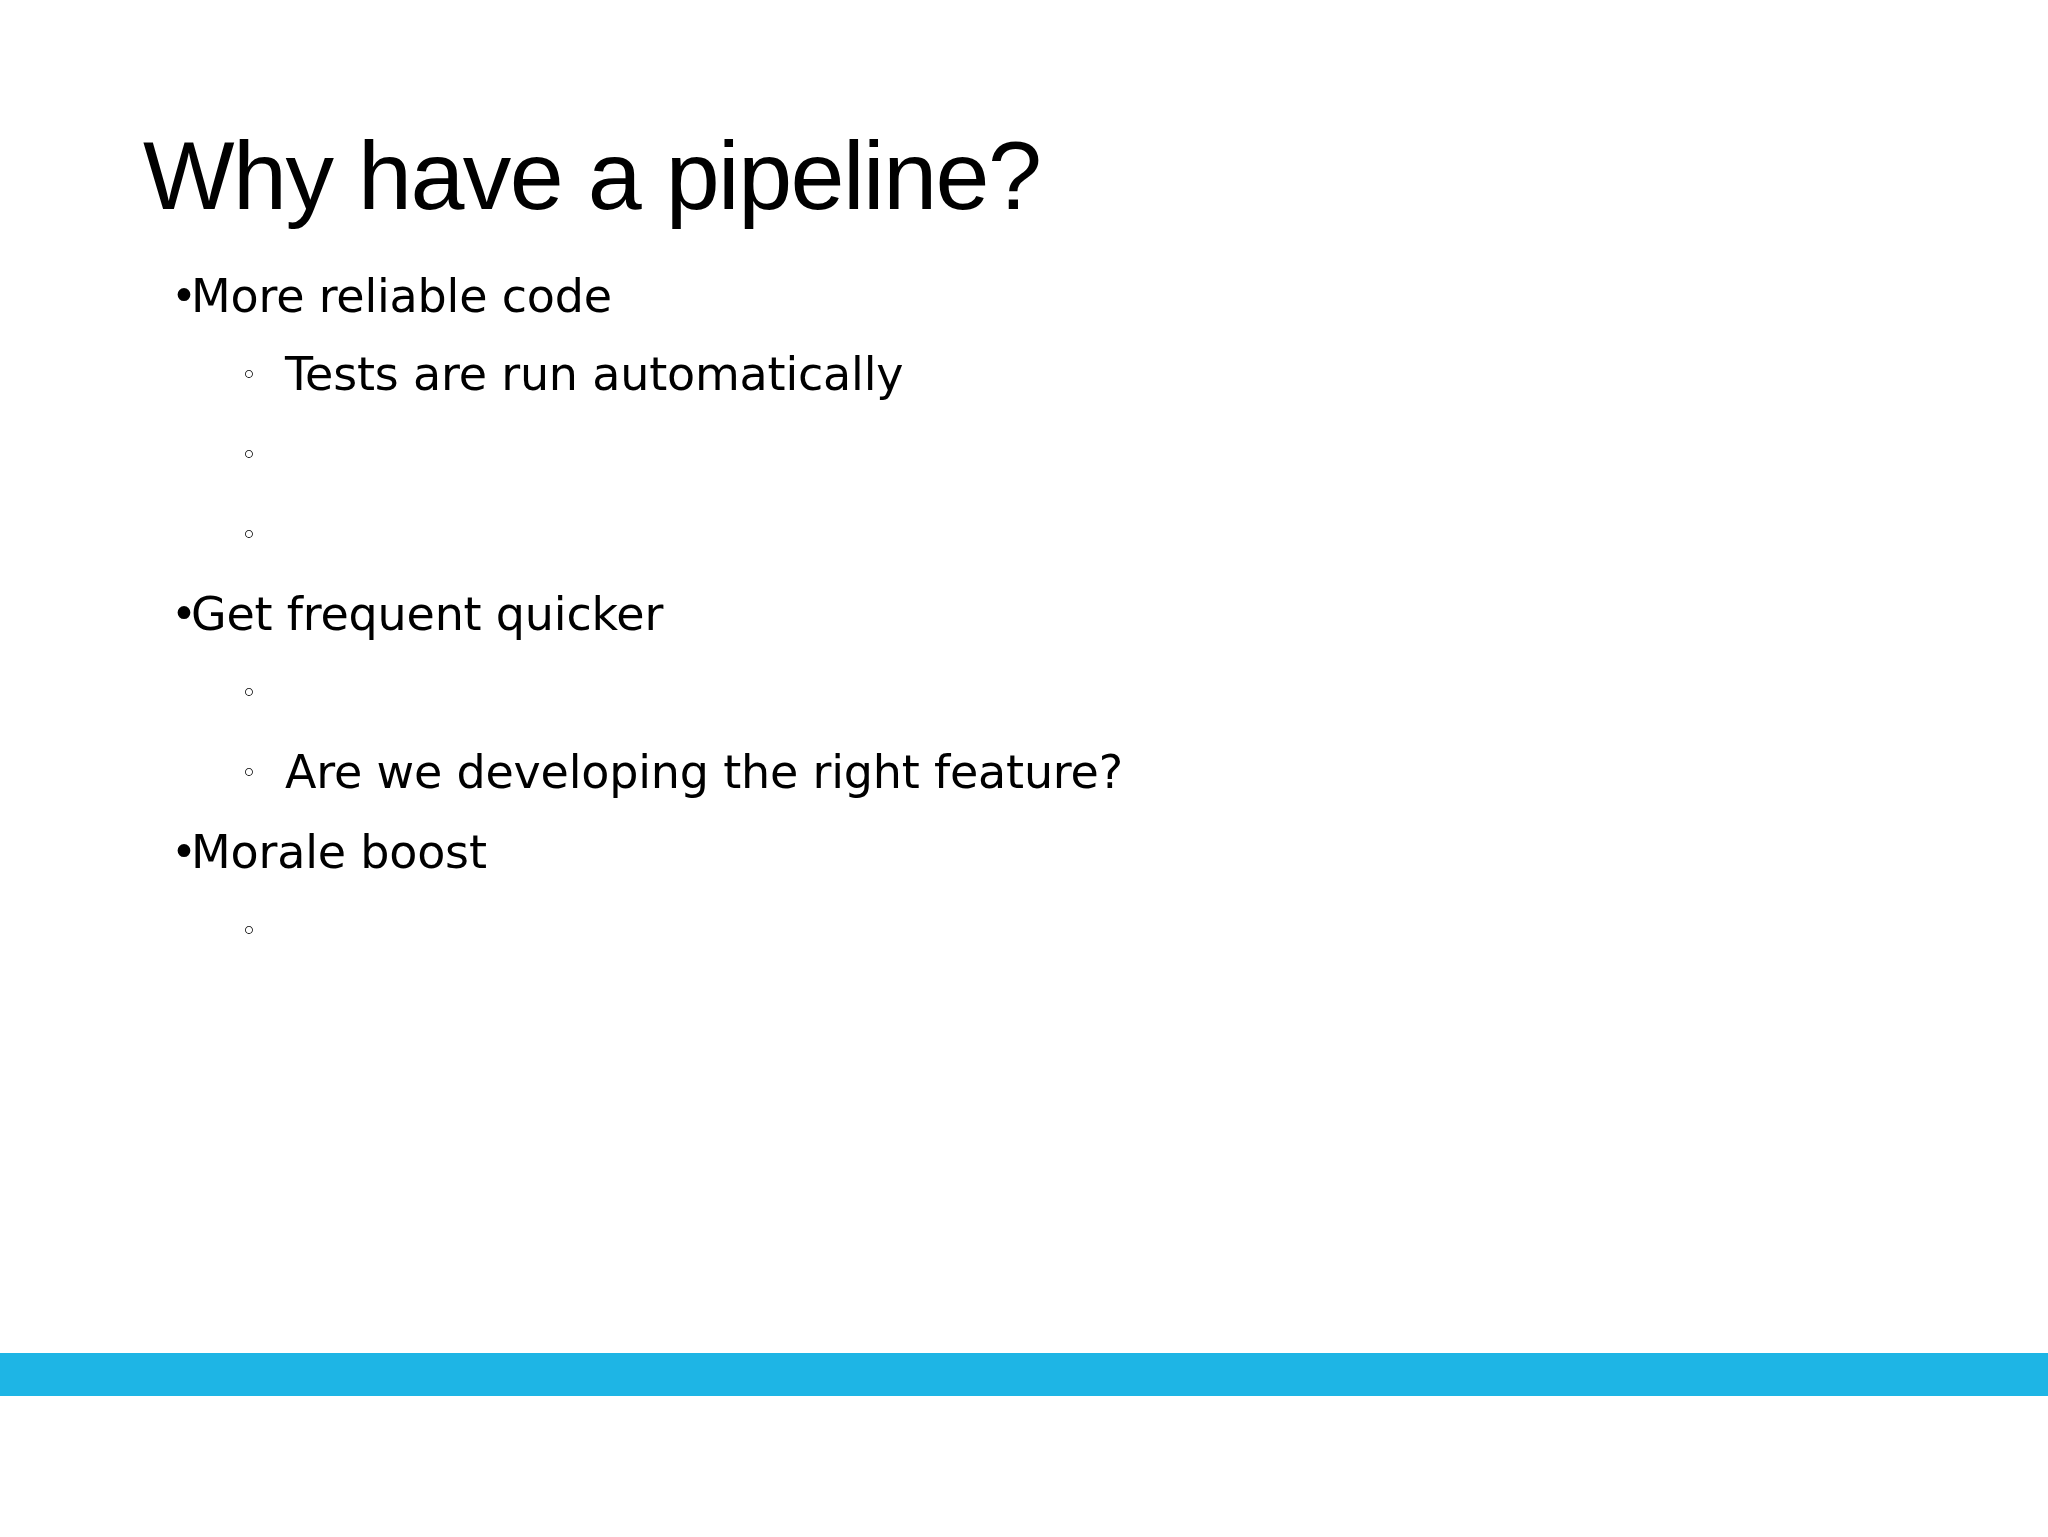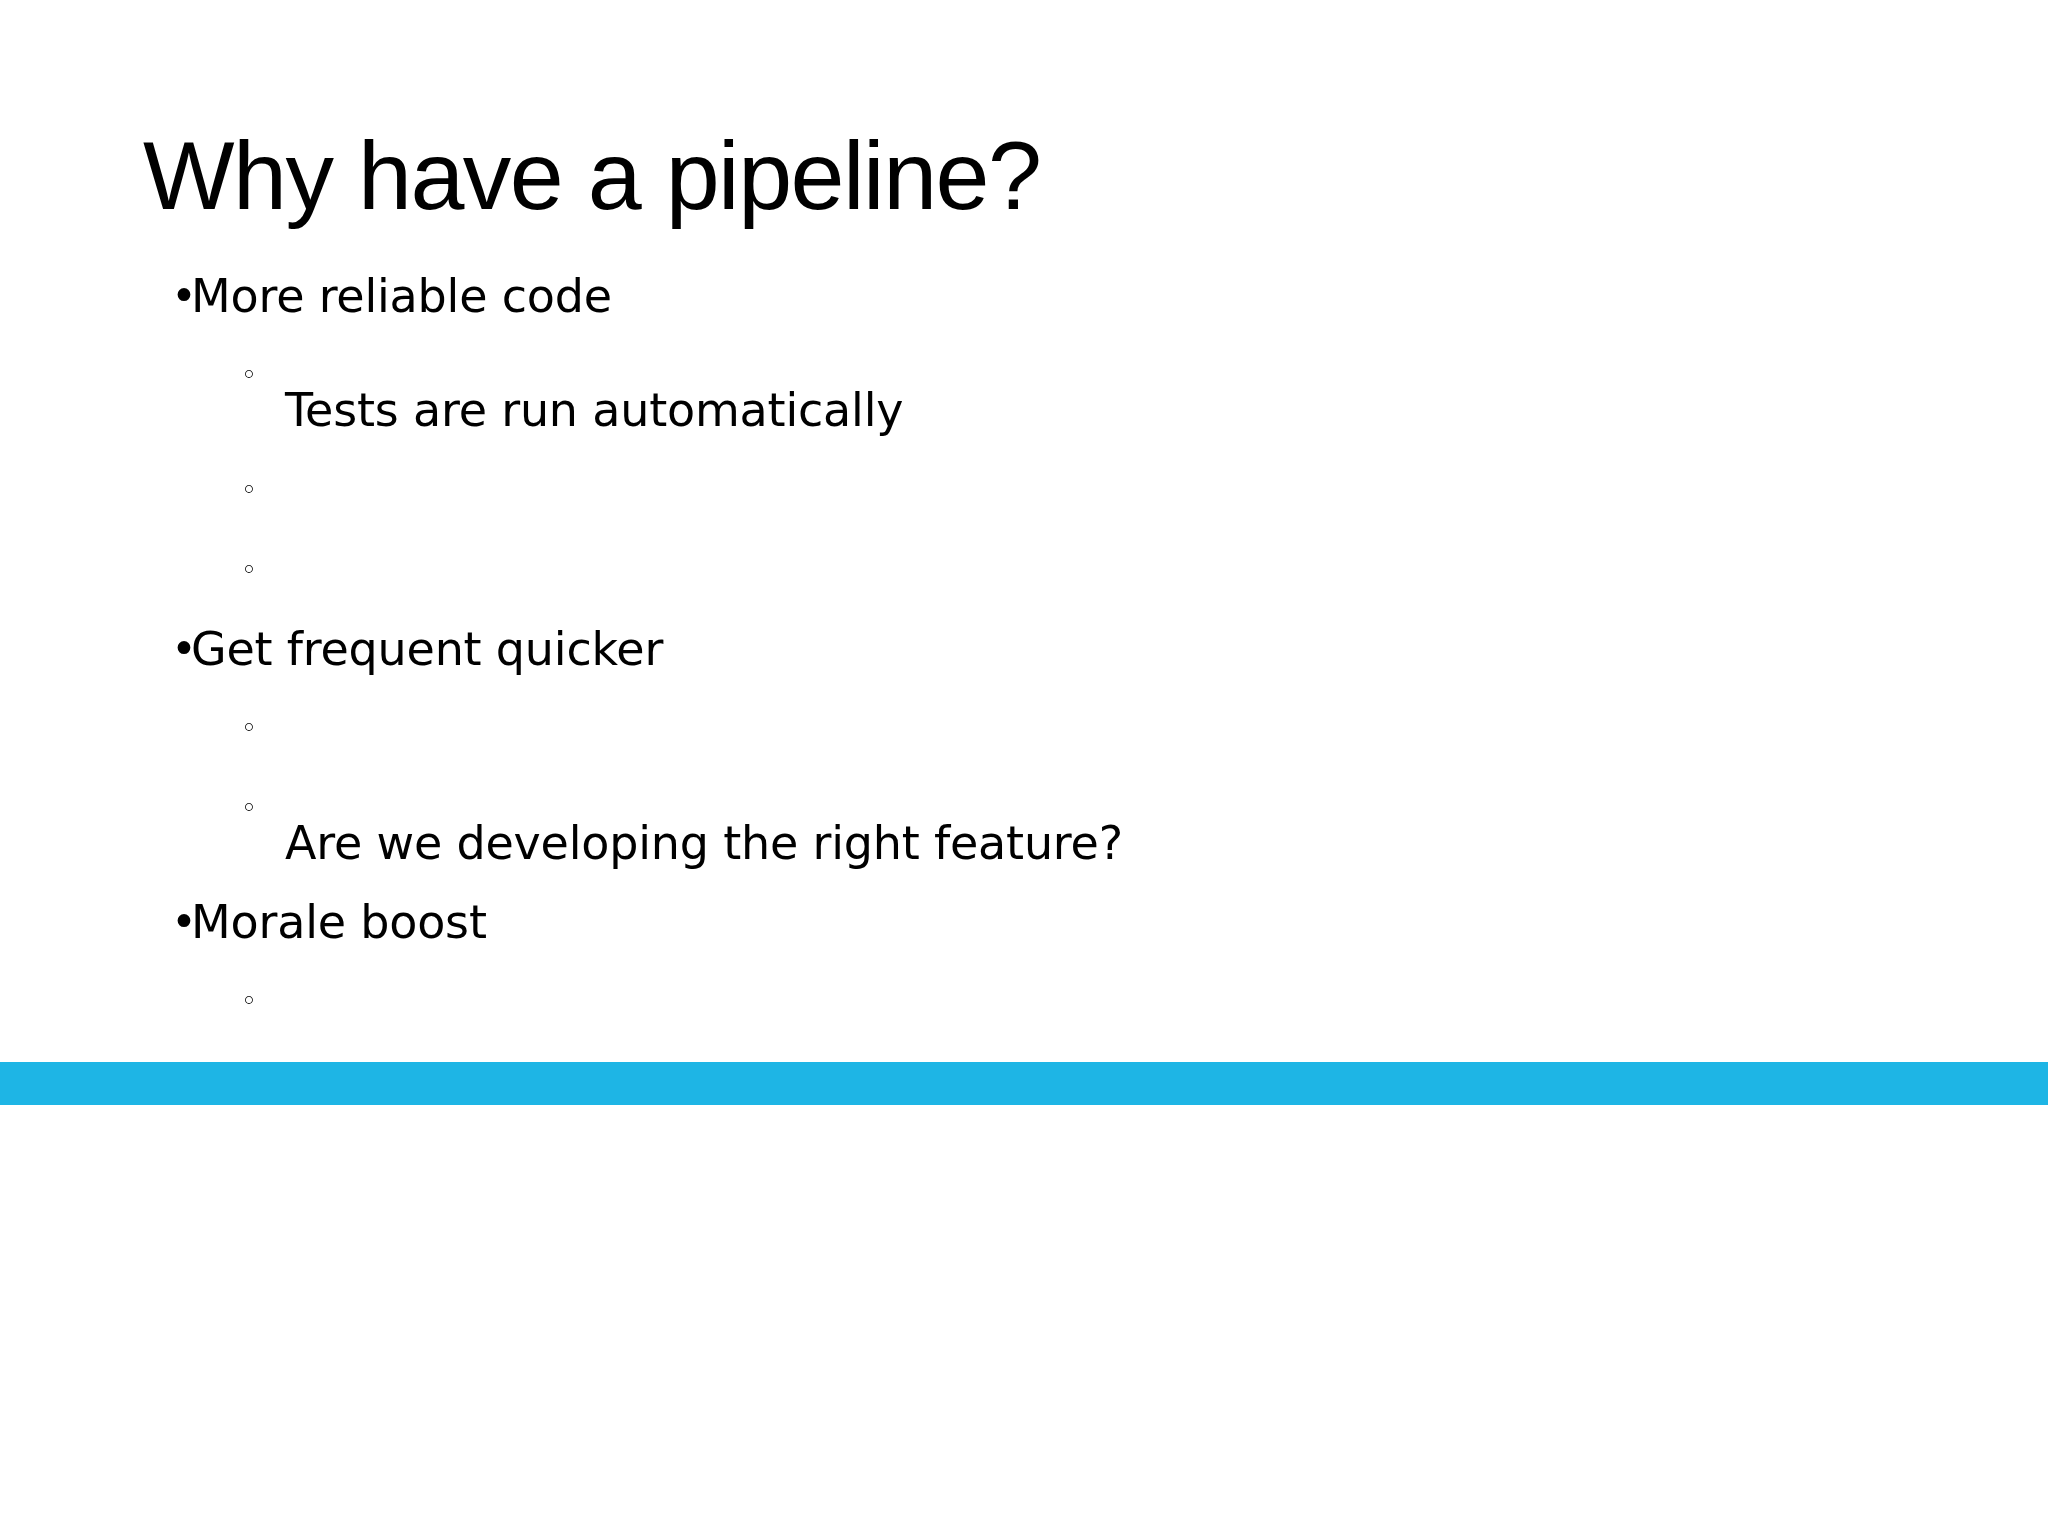--- a/index.html
+++ b/index.html
@@ -10,21 +10,21 @@
     width: 2048px;
     height: 1537px;
     background: #ffffff;
     font-family: "DejaVu Sans", sans-serif;
     overflow: hidden;
     position: relative;
   }
   .slide {
     position: relative;
     width: 2048px;
-    height: 1105px;
+    height: 1396px;
     background: #ffffff;
     box-sizing: border-box;
   }
 
   
   .slide-title {
     position: absolute;
     left: 143px;
     top: 58px;
     font-family: "Liberation Sans", sans-serif;
@@ -87,21 +87,20 @@
     padding-left: 4px;
     box-sizing: border-box;
     color: #000000;
   }
   .lvl2 .bullet-text {
     font-size: 46px;
     line-height: 57px;
     font-weight: 400;
     letter-spacing: -0.2px;
     max-width: 1565px;
-    margin-top: 36px;
   }
 
   
   .accent-bar {
     position: absolute;
     left: 0;
     bottom: 0;
     width: 2048px;
     height: 43px;
   }

